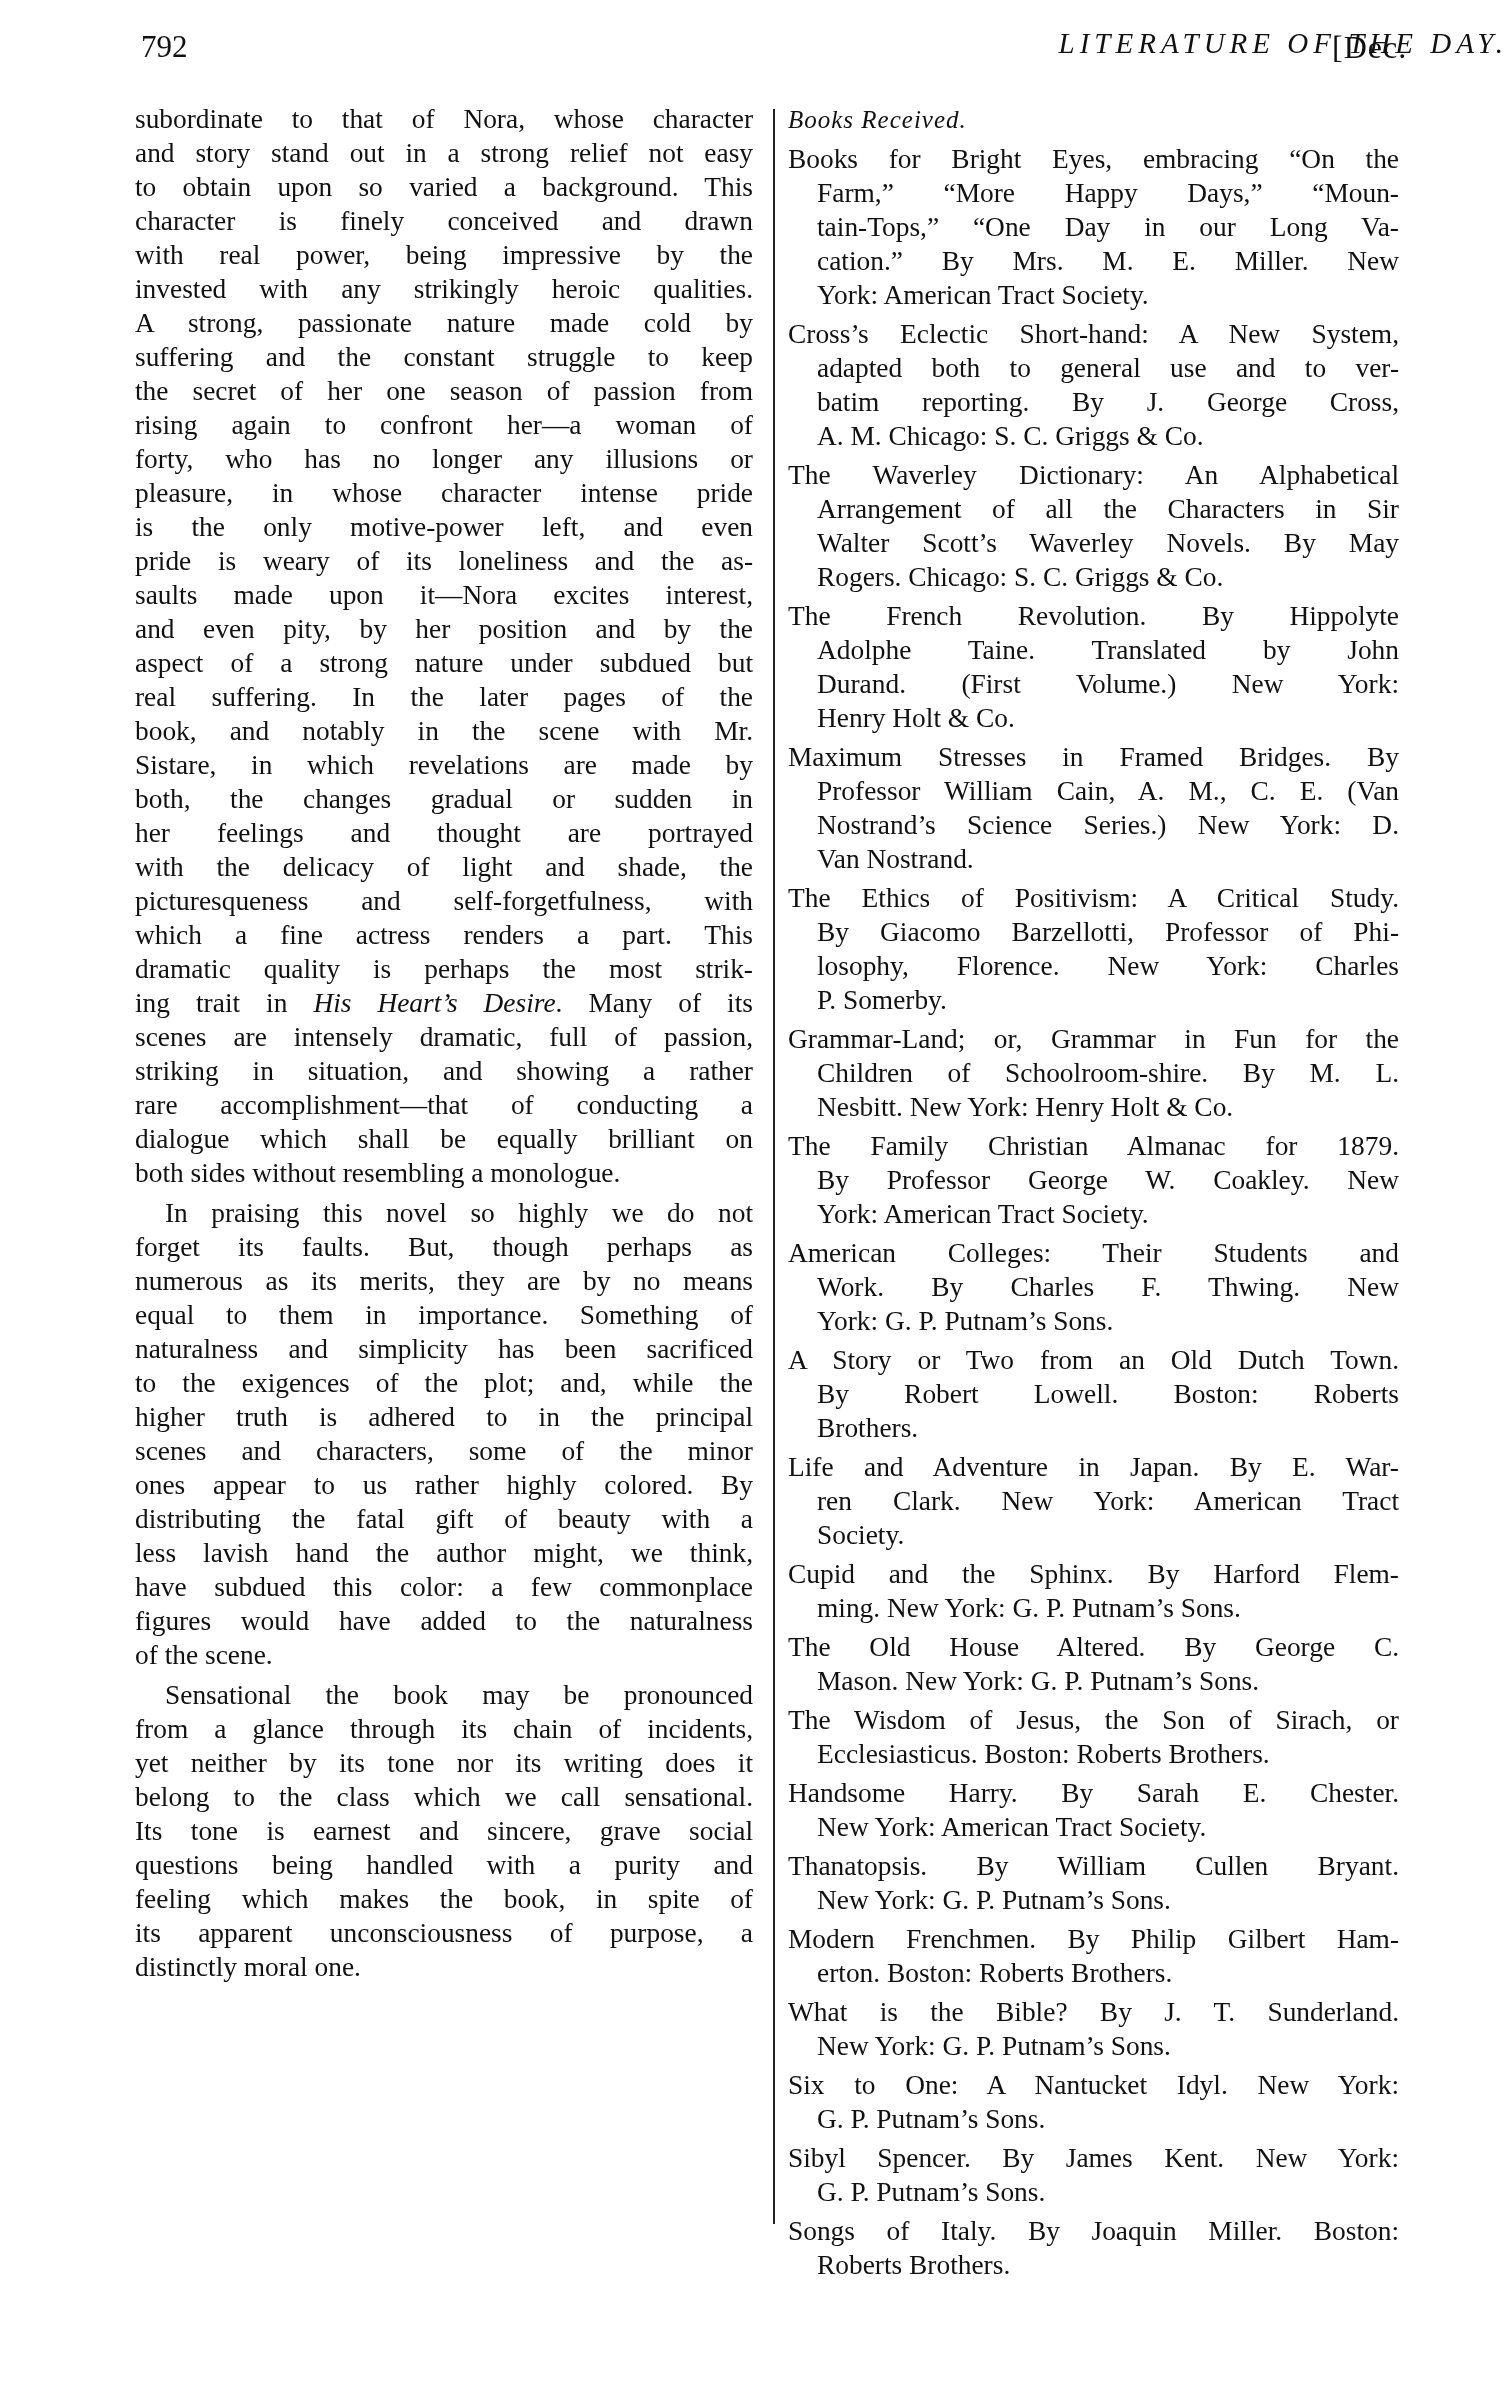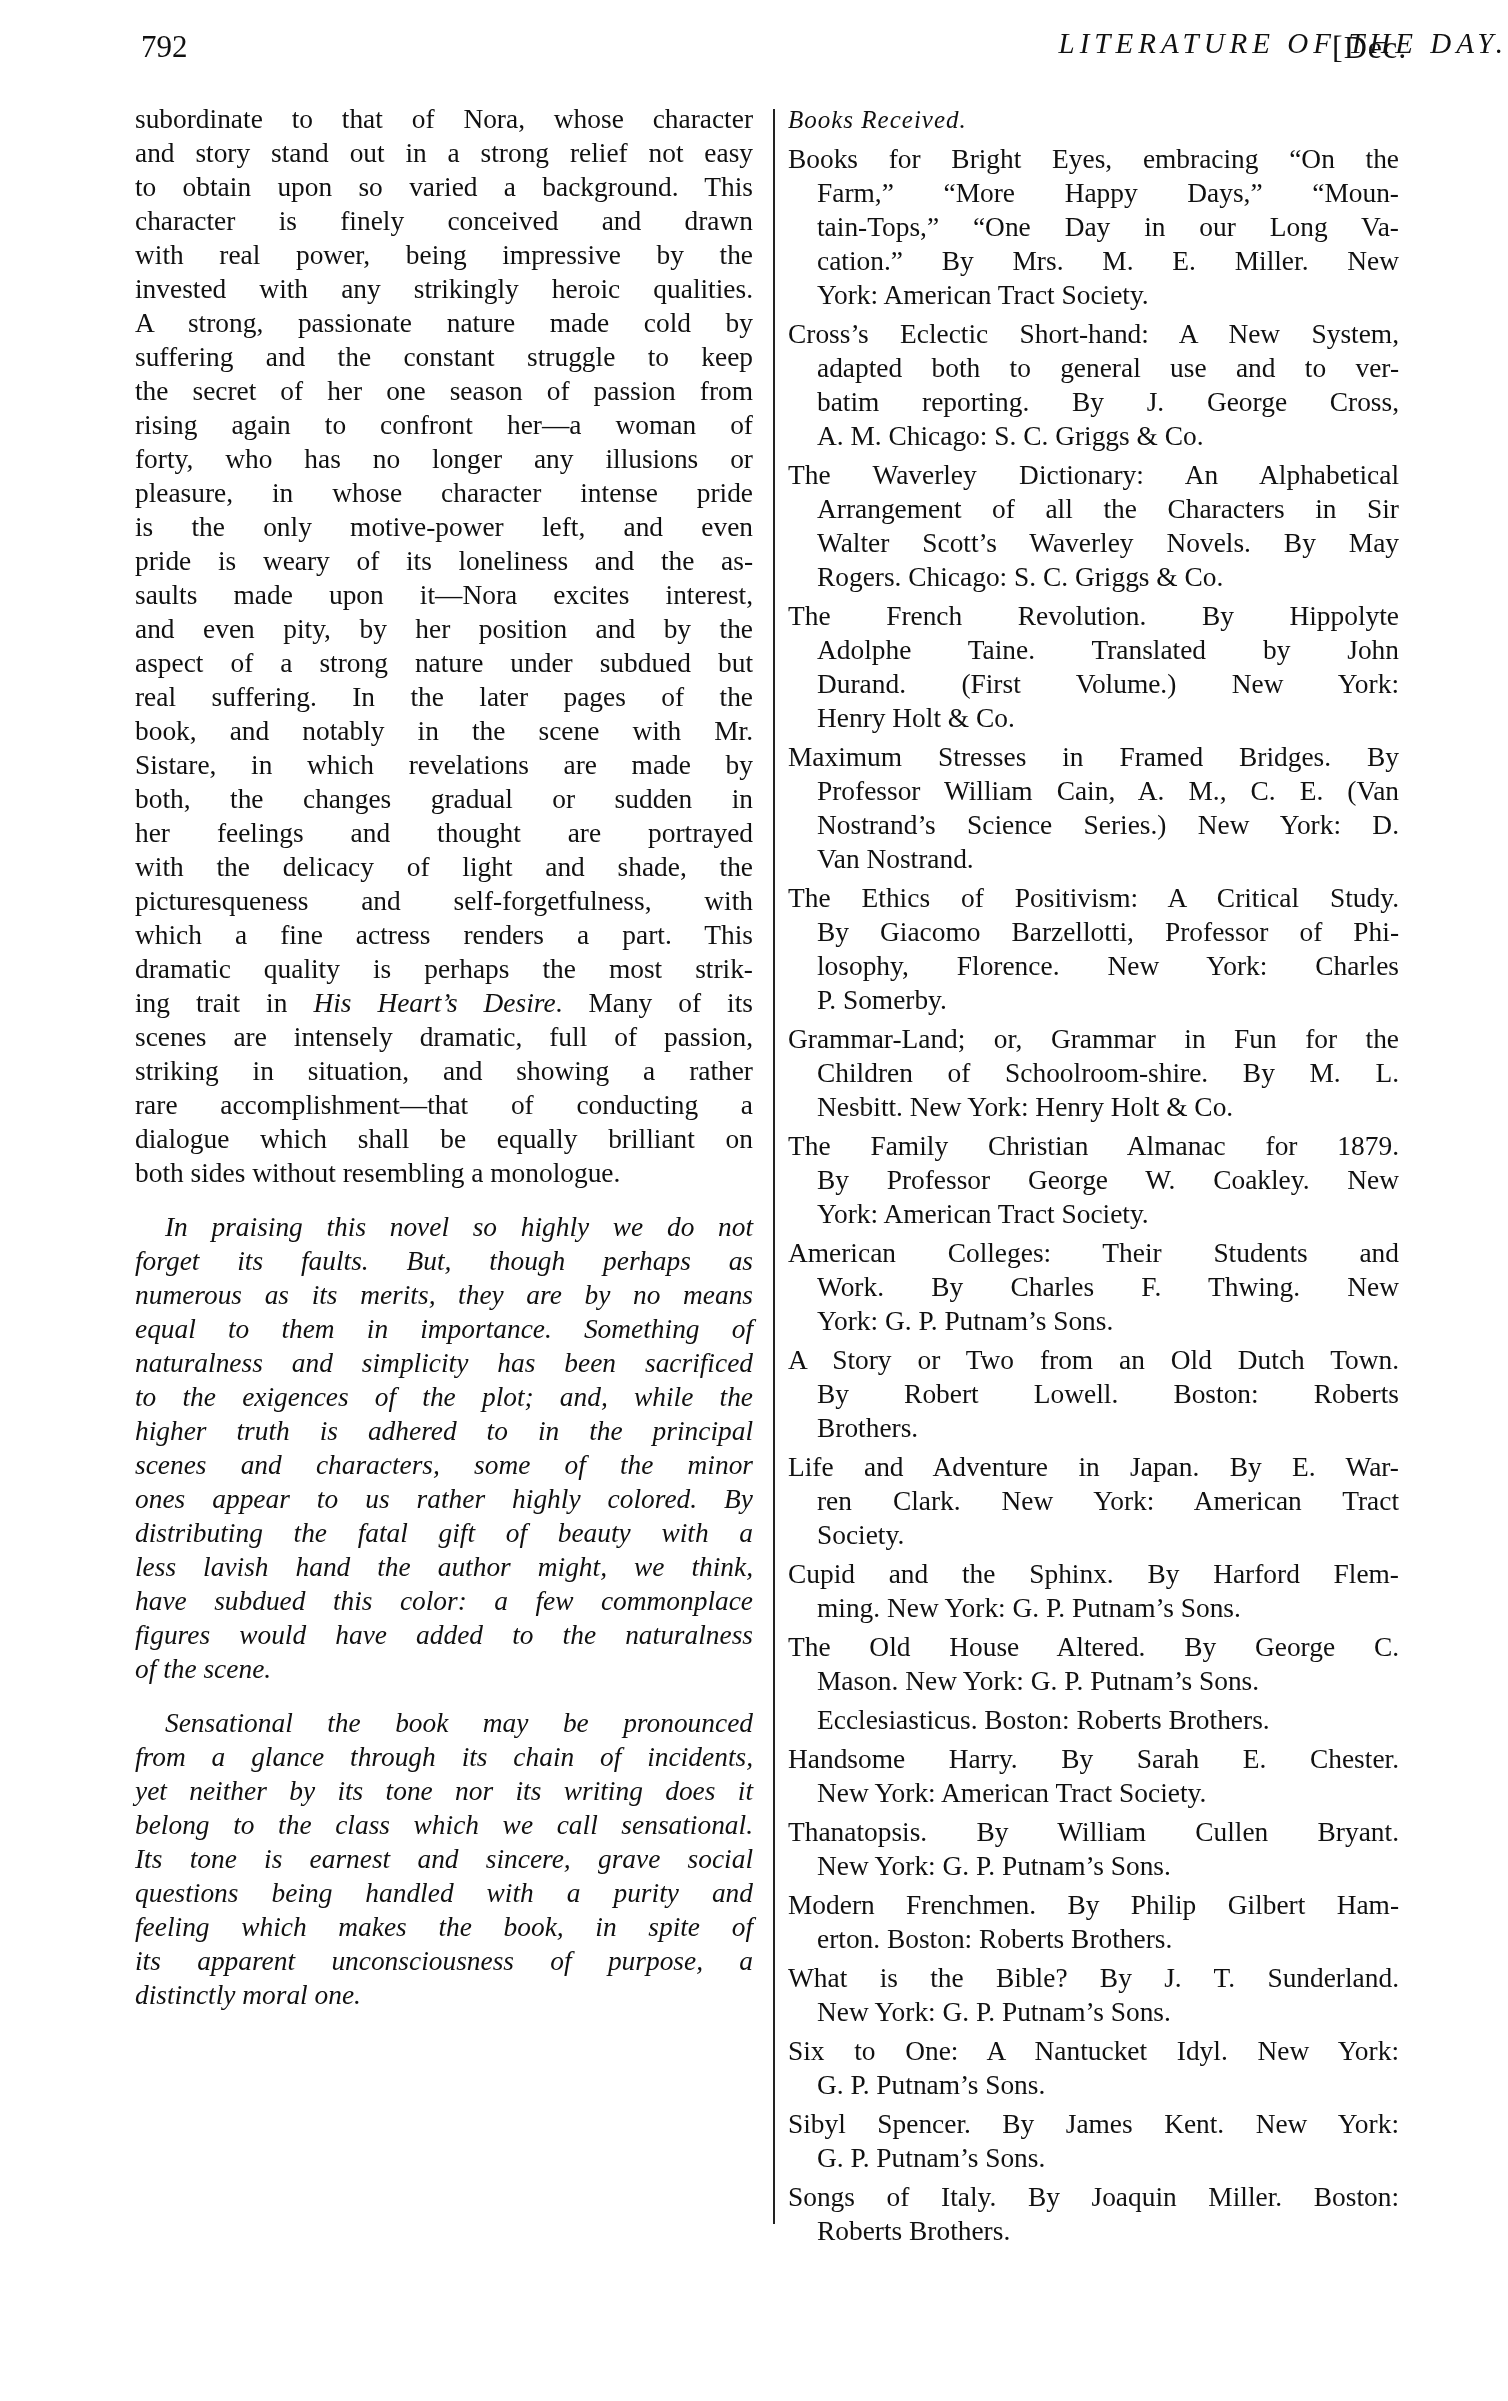--- a/index.html
+++ b/index.html
@@ -15,21 +15,21 @@
 
     .col-left { position: absolute; left: 135px; top: 102px; width: 618px; }
     .col-right { position: absolute; left: 788px; top: 102px; width: 611px; }
     .col-rule { position: absolute; left: 773px; top: 109px; width: 1.5px; height: 2115px; background: #222222; }
 
     .line { display: block; font-size: 27.4px; line-height: 34px; height: 34px;
       text-align: justify; text-align-last: justify; white-space: nowrap; overflow: visible; }
     .line.last { text-align-last: left; }
     .line.indent { padding-left: 30px; }
     .para { margin: 0; }
-    .para + .para { margin-top: 20px; font-style: italic; }
+    .para + .para { margin-top: 6px; }
 
     .section-title { font-style: italic; text-align: left; font-size: 25px; line-height: 35px;
       height: 40px; letter-spacing: 1px; }
     .entry { margin: 0 0 5px 0; }
     .entry .line { padding-left: 29px; }
     .entry .line.first { padding-left: 0; }
     .ital { font-style: italic; }
   </style>
 </head>
 <body>
@@ -171,20 +171,21 @@
       </div>
       <div class="entry">
         <span class="line first">Cupid and the Sphinx.  By Harford Flem-</span>
         <span class="line last">ming.  New York: G. P. Putnam’s Sons.</span>
       </div>
       <div class="entry">
         <span class="line first">The Old House Altered.  By George C.</span>
         <span class="line last">Mason. New York: G. P. Putnam’s Sons.</span>
       </div>
       <div class="entry">
+        <span class="line first">The Wisdom of Jesus, the Son of Sirach, or</span>
         <span class="line last">Ecclesiasticus.  Boston: Roberts Brothers.</span>
       </div>
       <div class="entry">
         <span class="line first">Handsome Harry.  By Sarah E. Chester.</span>
         <span class="line last">New York: American Tract Society.</span>
       </div>
       <div class="entry">
         <span class="line first">Thanatopsis.  By William Cullen Bryant.</span>
         <span class="line last">New York: G. P. Putnam’s Sons.</span>
       </div>

